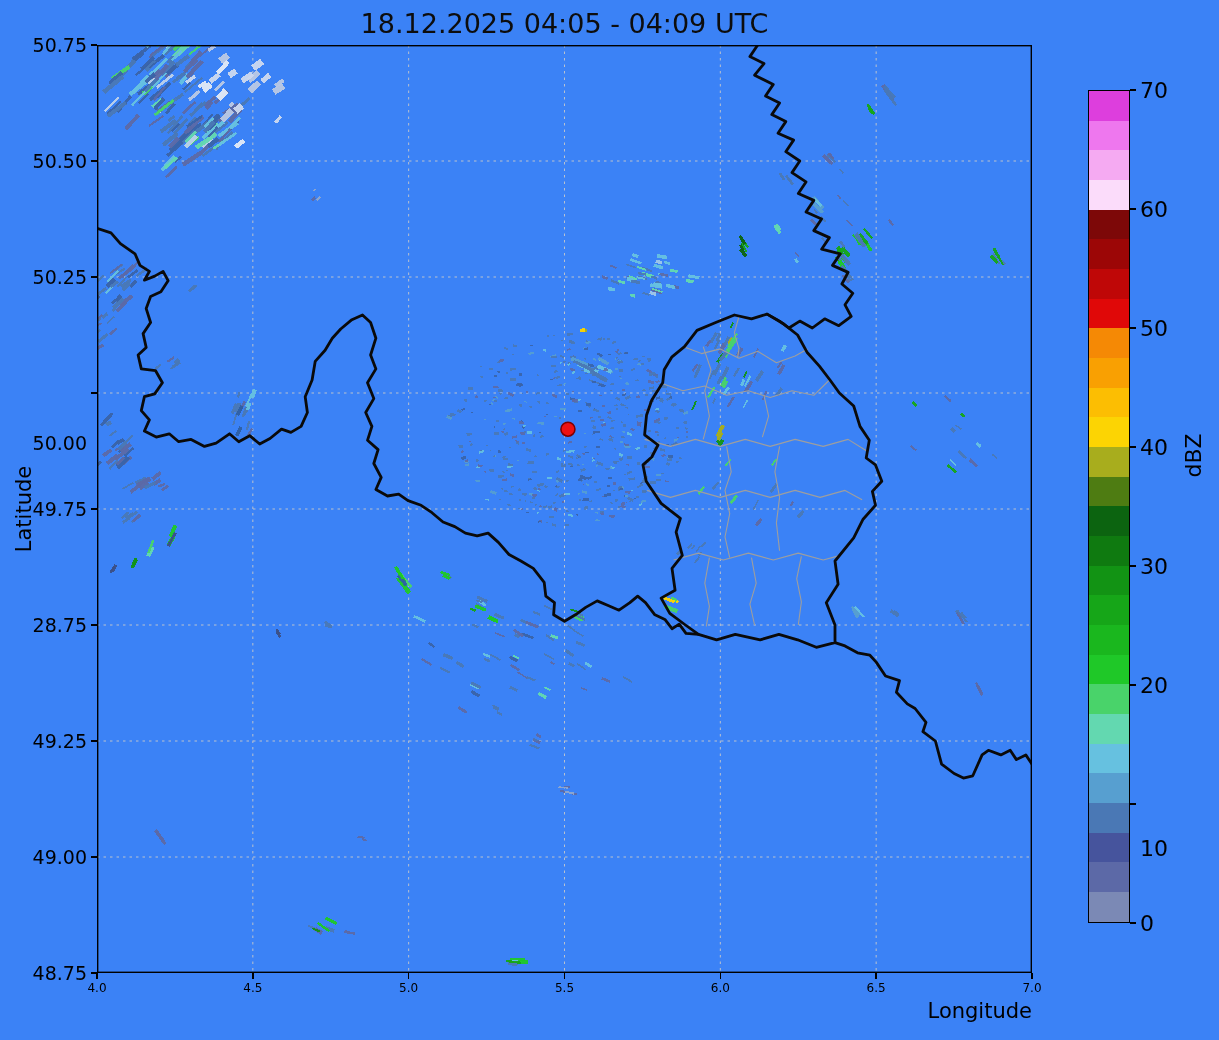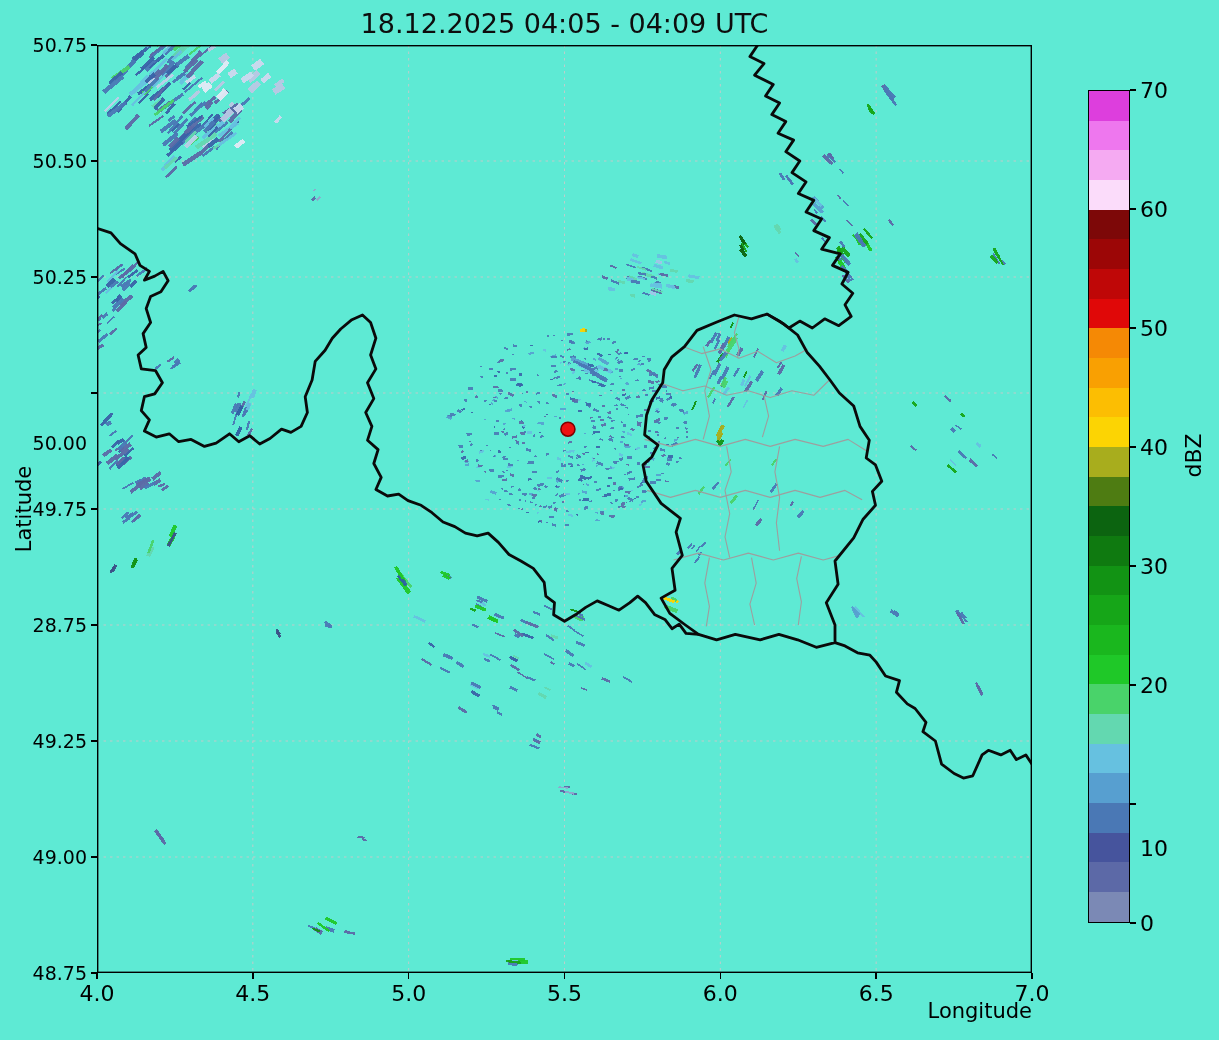--- a/index.html
+++ b/index.html
@@ -1,24 +1,24 @@
 <!DOCTYPE html>
 <html><head>
 <meta charset="utf-8">
 <style>
   html,body{margin:0;padding:0;background:#ffffff;}
-  #figure{position:relative;width:1219px;height:1040px;background:#5eead4;
+  #figure{position:relative;width:1219px;height:1040px;background:#3b82f6;
     font-family:"DejaVu Sans","Liberation Sans",sans-serif;color:#000;overflow:hidden;}
   #title{position:absolute;left:97px;top:8px;width:935px;text-align:center;
     font-size:27px;color:#0d0d0d;}
   #plot-frame{position:absolute;left:97px;top:45px;width:935px;height:928px;}
   #plot-svg{position:absolute;left:0;top:0;}
   #info-box{position:absolute;left:103px;top:52px;background:#ffffff;
     border:1.4px solid #1a1a1a;padding:3px 9px 5px 9px;font-size:16.5px;line-height:1.38;z-index:5;}
-  .tick-label-x{position:absolute;font-size:22px;transform:translateX(-50%);white-space:nowrap;}
+  .tick-label-x{position:absolute;font-size:12px;transform:translateX(-50%);white-space:nowrap;}
   .tick-label-y{position:absolute;font-size:19px;transform:translateY(-50%);text-align:right;width:60px;white-space:nowrap;}
   #xlabel{position:absolute;left:97px;top:999px;width:935px;text-align:right;font-size:21px;}
   #ylabel{position:absolute;left:-36px;top:497px;width:120px;text-align:center;font-size:21px;
     transform:rotate(-90deg);transform-origin:center;}
   #colorbar{position:absolute;left:1088px;top:90px;width:42px;height:833px;
     border:1.2px solid #000;box-sizing:border-box;display:flex;flex-direction:column;}
   .cb-band{width:100%;flex:1 1 auto;}
   .cb-tick{position:absolute;width:6px;height:1.4px;background:#000;}
   .cb-tick-label{position:absolute;font-size:22px;transform:translateY(-50%);white-space:nowrap;}
   #cbar-label{position:absolute;left:1133px;top:443px;width:120px;text-align:center;font-size:22px;

